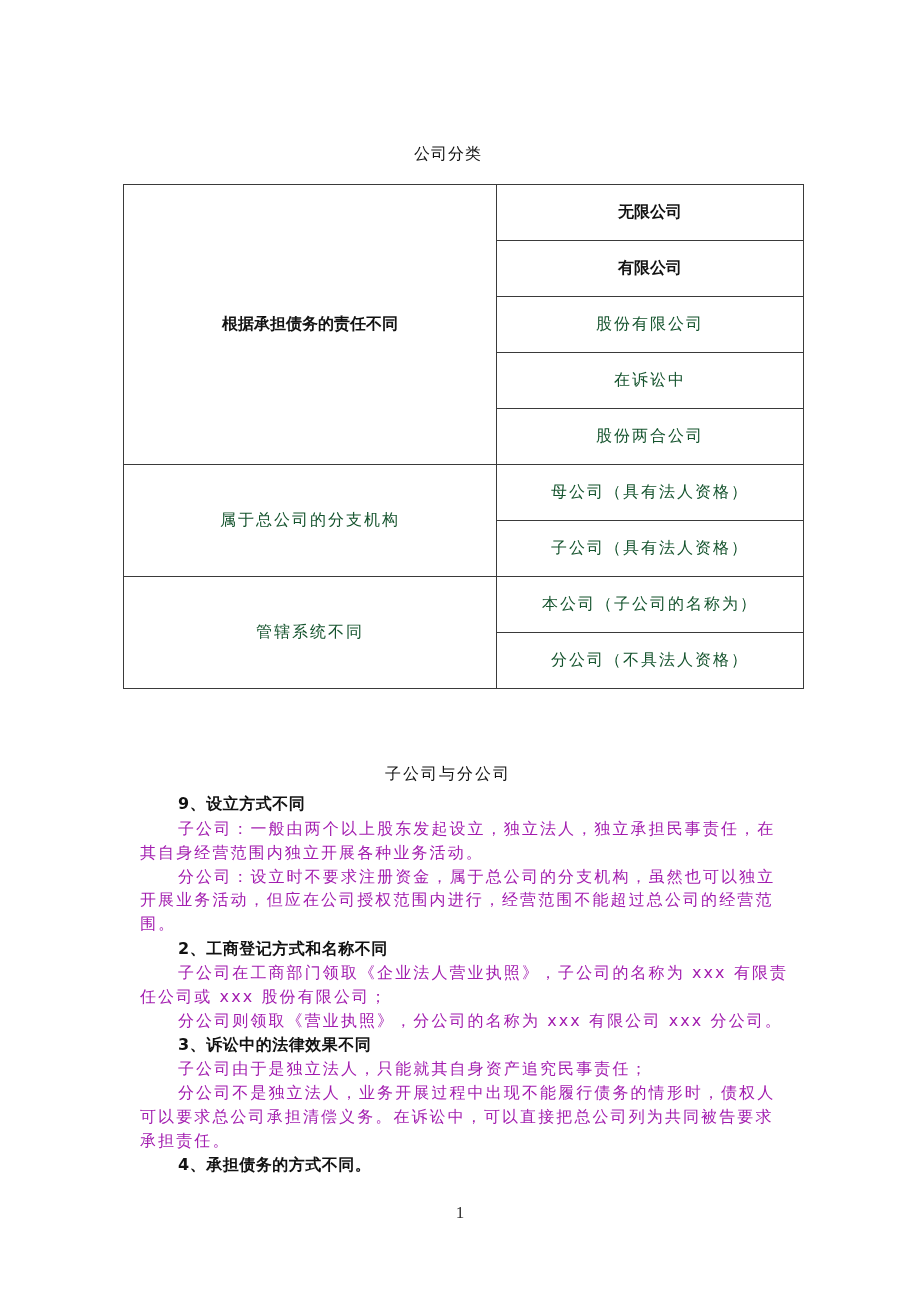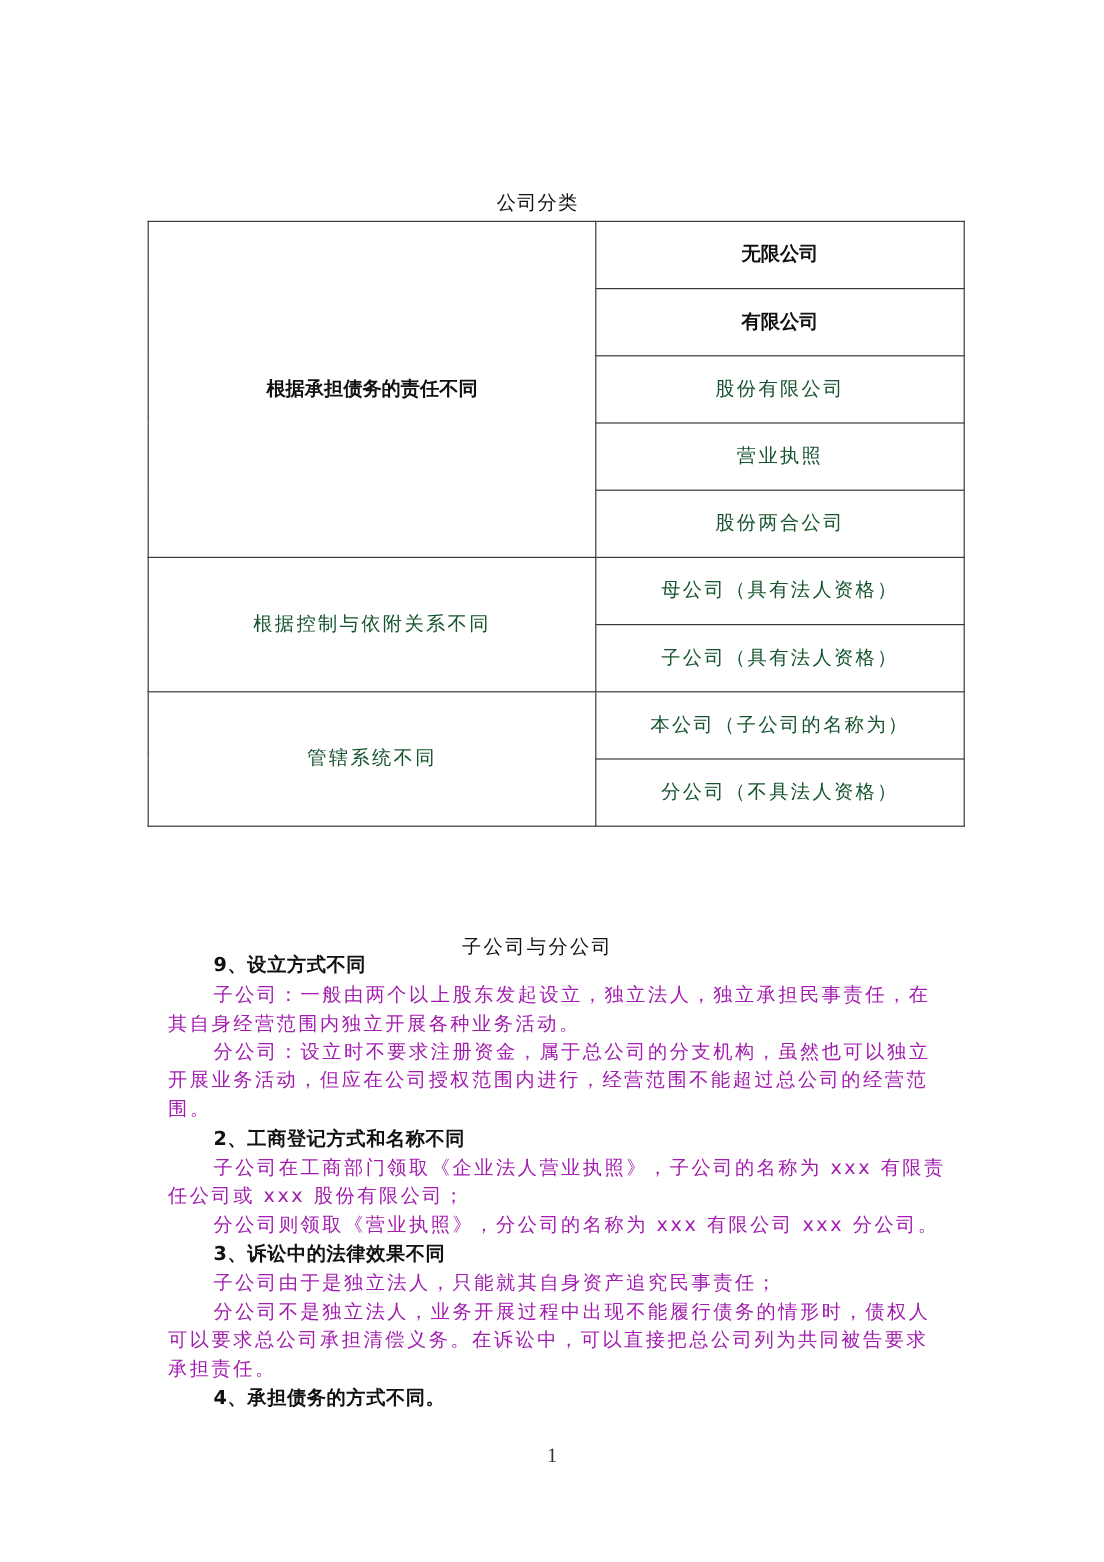--- a/index.html
+++ b/index.html
@@ -1,18 +1,18 @@
 <!DOCTYPE html>
 <html><head>
   <meta charset="utf-8">
   <style>
     html, body { margin: 0; padding: 0; background: #ffffff; }
     body { width: 920px; height: 1302px; position: relative; overflow: hidden;
            font-family: "DejaVu Sans", "Liberation Sans", sans-serif; color: #111; }
-    .title { position: absolute; left: 0; width: 896px; text-align: center; font-size: 16px; letter-spacing: 1px; margin-top: 15px; }
+    .title { position: absolute; left: 0; width: 896px; text-align: center; font-size: 16px; letter-spacing: 1px; }
     .t1 { top: 144px; }
     table.cls { position: absolute; left: 123px; top: 184px; width: 681px; border-collapse: collapse; }
     table.cls td { border: 1.5px solid #3a3a3a; height: 55px; padding: 0; text-align: center; vertical-align: middle; font-size: 16px; }
     table.cls td.left { width: 372px; }
     td.bold { font-weight: bold; }
     td.light { color: #14532d; letter-spacing: 2px; }
     .line { position: absolute; left: 140px; font-size: 16px; white-space: nowrap; letter-spacing: 2.1px; color: #a21caf; }
     .ind { left: 178px; }
     .hd { font-weight: bold; letter-spacing: 0.5px; color: #111; }
     .t2 { top: 764px; letter-spacing: 2px; }
@@ -30,27 +30,27 @@
       <td class="left bold" rowspan="5">根据承担债务的责任不同</td>
       <td class="bold">无限公司</td>
     </tr>
     <tr>
       <td class="bold">有限公司</td>
     </tr>
     <tr>
       <td class="light">股份有限公司</td>
     </tr>
     <tr>
-      <td class="light">营业执照</td>
+      <td class="light">在诉讼中</td>
     </tr>
     <tr>
       <td class="light">股份两合公司</td>
     </tr>
     <tr>
-      <td class="left light" rowspan="2">根据控制与依附关系不同</td>
+      <td class="left light" rowspan="2">属于总公司的分支机构</td>
       <td class="light">母公司（具有法人资格）</td>
     </tr>
     <tr>
       <td class="light">子公司（具有法人资格）</td>
     </tr>
     <tr>
       <td class="left light" rowspan="2">管辖系统不同</td>
       <td class="light">本公司（子公司的名称为）</td>
     </tr>
     <tr>

